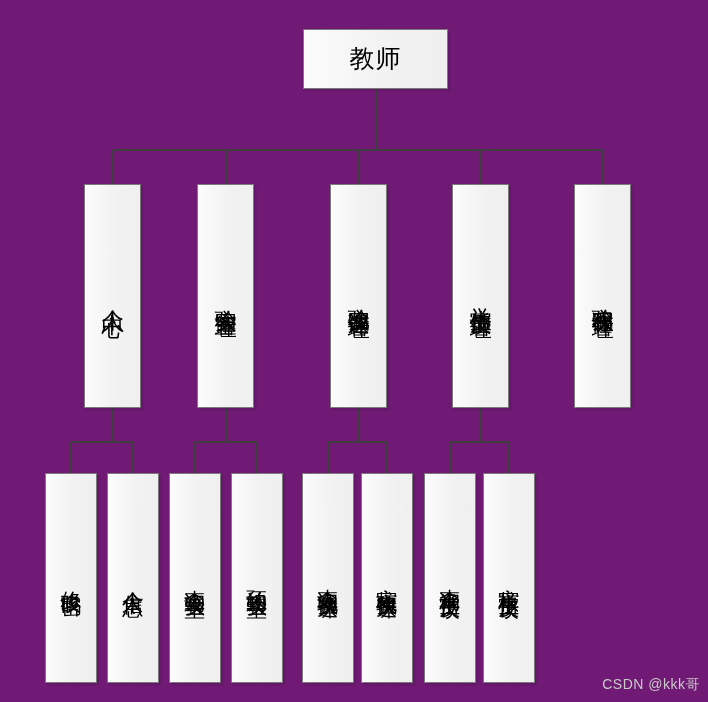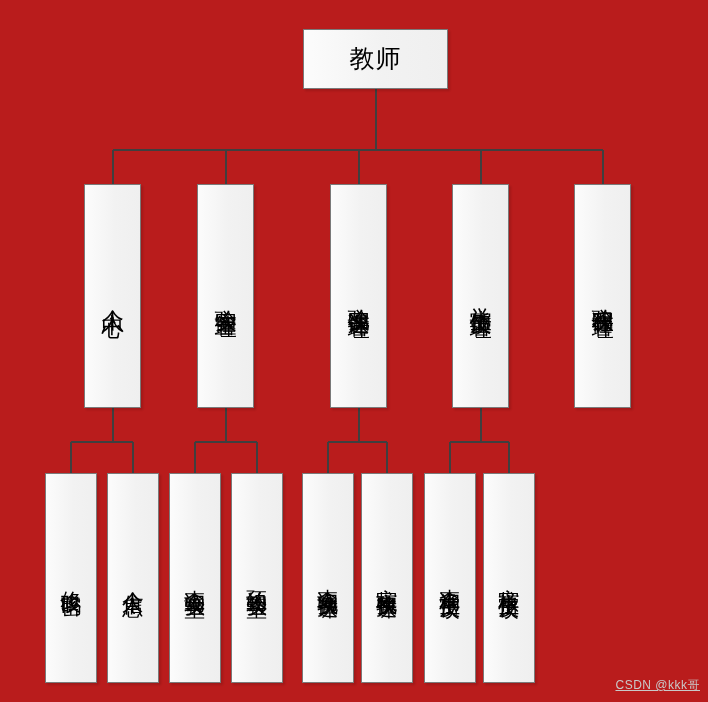--- a/index.html
+++ b/index.html
@@ -7,21 +7,21 @@
     padding: 0;
     background: #ffffff;
   }
   body {
     font-family: "Liberation Sans", "DejaVu Sans", sans-serif;
   }
   #canvas {
     position: relative;
     width: 708px;
     height: 702px;
-    background: #b91c1c;
+    background: #701a75;
     overflow: hidden;
   }
   
   .line {
     position: absolute;
     background: #3f3f3f;
   }
   .line.v { width: 2px; }
   .line.h { height: 2px; }
 
@@ -56,26 +56,25 @@
     letter-spacing: 2px;
   }
   .node.mid .label { font-size: 22px; }
   .node.leaf .label { font-size: 21px; }
 
   
   #watermark {
     position: absolute;
     right: 8px;
     bottom: 8px;
-    font-size: 12px;
+    font-size: 14px;
     color: #c9c9c9;
     letter-spacing: 0.5px;
     white-space: nowrap;
     user-select: none;
-    text-decoration: underline;
   }
 </style>
 </head>
 <body>
 
 <div id="canvas">
 
   <div id="lines">
       <div class="line v" style="left: 375px; top: 89px; height: 61px;"></div>
       <div class="line h" style="left: 113px; top: 149px; width: 490px;"></div>

